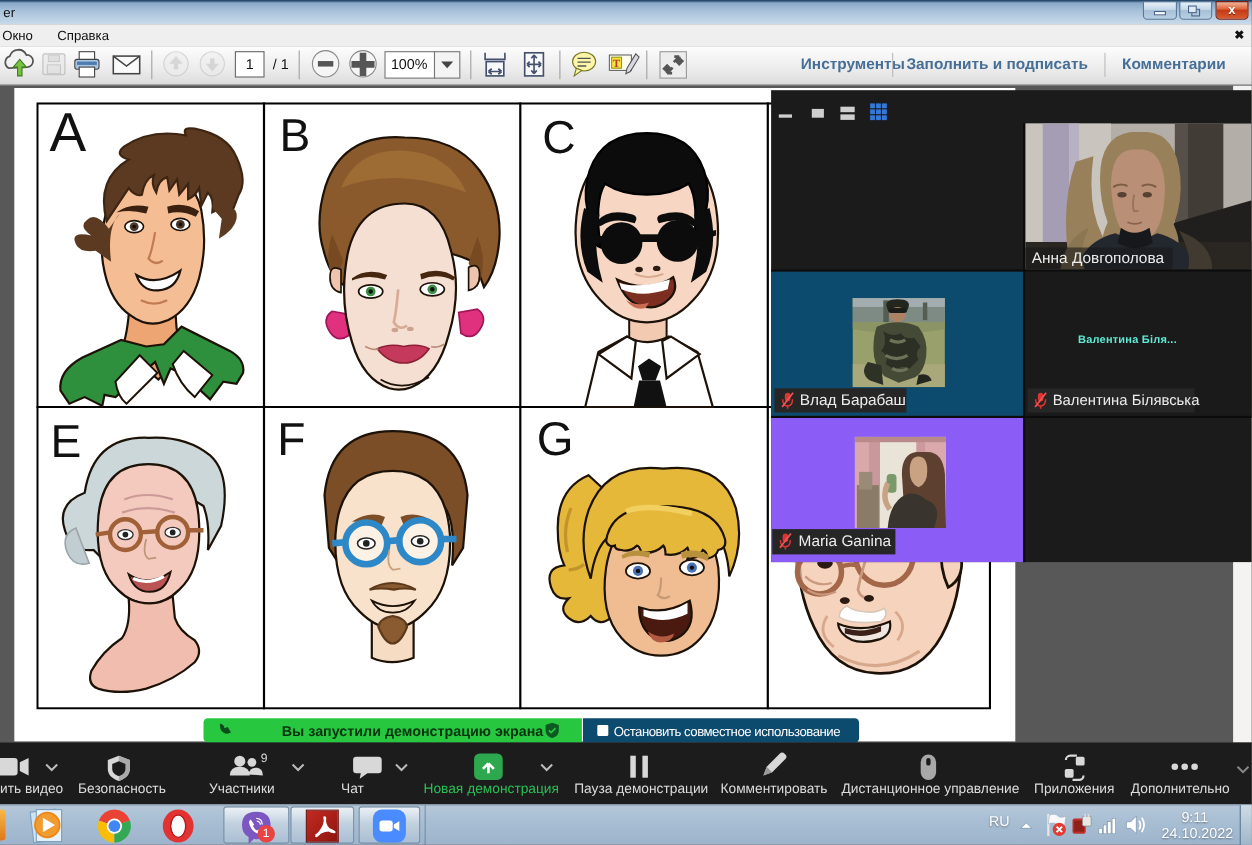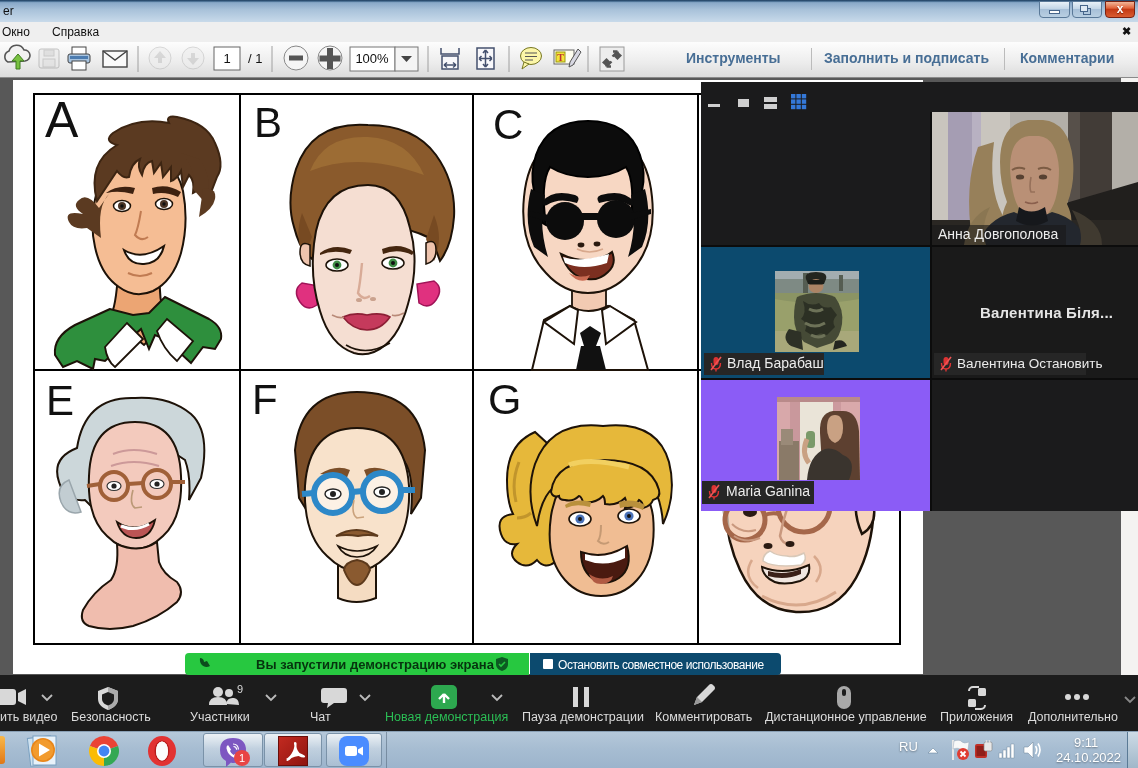--- a/index.html
+++ b/index.html
@@ -109,21 +109,21 @@
     <line x1="588" y1="4" x2="588" y2="30" stroke="#a0a0a0"></line>
 
     <g>
       <rect x="600" y="5" width="24" height="24" fill="#ededed" stroke="#9a9a9a"></rect>
       <path d="M612.5 14.5 l5-5 m0 0 h-4.5 m4.5 0 v4.5" stroke="#555" stroke-width="2.4" fill="none"></path>
       <path d="M611.5 19.5 l-5 5 m0 0 h4.5 m-4.5 0 v-4.5" stroke="#555" stroke-width="2.4" fill="none"></path>
       <path d="M617.5 9.5 l-4 4.5 4 4 4.5-4.5z" fill="#555"></path>
       <path d="M606.5 24.5 l4-4.5 -4-4 -4.5 4.5z" fill="#555"></path>
     </g>
   </svg>
-  <div class="abs" style="left:686px;top:8px;width:100px;font-size:14px;font-weight:bold;color:#476e95;">Инструменты</div>
+  <div class="abs" style="left:728px;top:8px;width:100px;font-size:14px;font-weight:bold;color:#476e95;">Инструменты</div>
   <div class="abs" style="left:811px;top:6px;width:1px;height:22px;background:#bbb;"></div>
   <div class="abs" style="left:824px;top:8px;width:172px;font-size:14px;font-weight:bold;color:#476e95;">Заполнить и подписать</div>
   <div class="abs" style="left:1004px;top:6px;width:1px;height:22px;background:#bbb;"></div>
   <div class="abs" style="left:1020px;top:8px;width:110px;font-size:14px;font-weight:bold;color:#476e95;">Комментарии</div>
 </div>
 
 <div class="abs" id="content" style="left:0;top:78px;width:1138px;height:597px;background:#585858;">
 
   <div class="abs" style="left:13px;top:2px;width:910px;height:594px;background:#fff;"></div>
 
@@ -412,29 +412,29 @@
     <svg class="abs" style="left:8px;top:109px" width="14" height="16" viewBox="0 0 14 16">
       <rect x="4.5" y="1" width="5" height="8" rx="2.5" fill="#d33"></rect>
       <path d="M2.5 7 q0 6 4.5 6 q4.5 0 4.5 -6" stroke="#d33" stroke-width="1.4" fill="none"></path>
       <line x1="7" y1="13" x2="7" y2="15.5" stroke="#d33" stroke-width="1.4"></line>
       <line x1="12" y1="1" x2="2" y2="14" stroke="#e55" stroke-width="1.6"></line>
     </svg>
     <div class="abs" style="left:26px;top:108px;font-size:14px;color:#ececec;">Влад Барабаш</div>
   </div>
 
   <div class="abs" style="left:231px;top:165px;width:206px;height:131px;background:#1a1a1a;">
-    <div class="abs" style="left:48px;top:57px;font-size:15px;font-weight:bold;color:#e5e5e5;letter-spacing:0.2px;">Валентина Біля...</div>
+    <div class="abs" style="left:48px;top:57px;font-size:10px;font-weight:bold;color:#5eead4;letter-spacing:0.2px;">Валентина Біля...</div>
     <div class="abs" style="left:2px;top:106px;width:152px;height:22px;background:#262626;"></div>
     <svg class="abs" style="left:7px;top:109px" width="14" height="16" viewBox="0 0 14 16">
       <rect x="4.5" y="1" width="5" height="8" rx="2.5" fill="#d33"></rect>
       <path d="M2.5 7 q0 6 4.5 6 q4.5 0 4.5 -6" stroke="#d33" stroke-width="1.4" fill="none"></path>
       <line x1="7" y1="13" x2="7" y2="15.5" stroke="#d33" stroke-width="1.4"></line>
       <line x1="12" y1="1" x2="2" y2="14" stroke="#e55" stroke-width="1.6"></line>
     </svg>
-    <div class="abs" style="left:25px;top:109px;font-size:13.5px;color:#ececec;">Валентина Остановить</div>
+    <div class="abs" style="left:25px;top:109px;font-size:13.5px;color:#ececec;">Валентина Білявська</div>
   </div>
 
   <div class="abs" style="left:0;top:298px;width:229px;height:131px;background:#8b5cf6;">
     <svg class="abs" style="left:76px;top:17px" width="83" height="83" viewBox="0 0 83 83">
       <rect width="83" height="83" fill="#eae4d8"></rect>
       <rect x="0" y="0" width="18" height="83" fill="#d8a8aa"></rect>
       <rect x="60" y="0" width="23" height="83" fill="#d9a9ab"></rect>
       <rect x="13" y="0" width="10" height="83" fill="#c9989c"></rect>
       <rect x="56" y="0" width="8" height="83" fill="#cc9a9e"></rect>
       <rect x="0" y="0" width="83" height="5" fill="#b98a8a"></rect>

